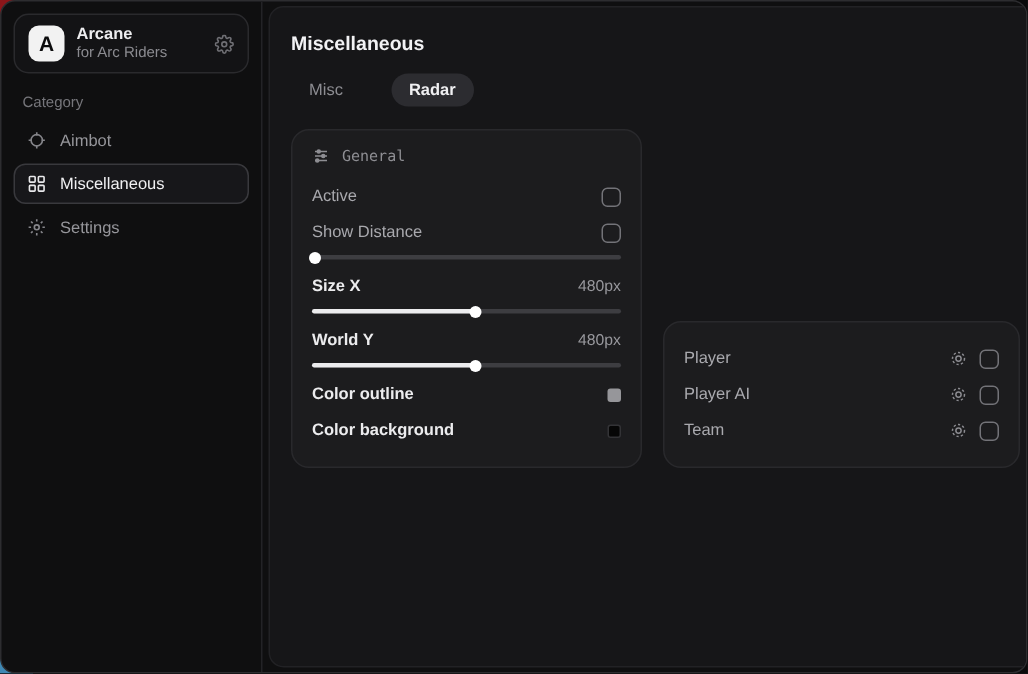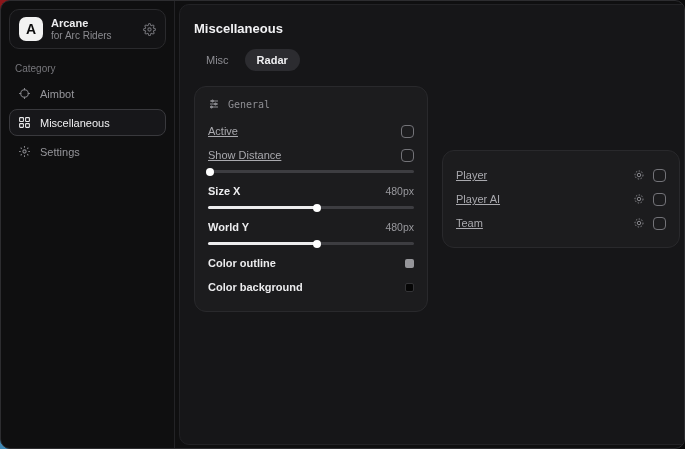--- a/index.html
+++ b/index.html
@@ -76,28 +76,28 @@
   
   .main-wrap { flex:1; padding:3px 3px 3px 4px; }
   .main {
     height:100%;
     background:#161618;
     border:1px solid #222225;
     border-radius:10px;
     padding:16px 14px;
   }
   .page-title { color:#f2f2f4; font-size:13px; font-weight:bold; }
-  .tabs { display:flex; gap:4px; margin-top:13px; }
+  .tabs { display:flex; gap:20px; margin-top:13px; }
   .tab {
     font-size:11px; padding:5px 12px; border-radius:14px;
     color:#8d8d92; cursor:pointer;
   }
   .tab.active { background:#2c2c30; color:#f0f0f2; font-weight:bold; }
 
-  .panels { display:flex; gap:14px; margin-top:15px; align-items:center; }
+  .panels { display:flex; gap:14px; margin-top:15px; align-items:flex-end; }
   .panel {
     background:#1c1c1e;
     border:1px solid #29292c;
     border-radius:12px;
     padding:11px 13px 13px;
   }
   .panel-general { width:234px; }
   .panel-entities { width:238px; }
   .panel-head {
     display:flex; align-items:center; gap:8px;
@@ -105,21 +105,21 @@
     font-family:"DejaVu Sans Mono","Liberation Mono",monospace;
     font-size:10px;
     margin-bottom:10px;
   }
   .panel-head .picon { display:flex; color:#8e8e93; }
 
   .row {
     display:flex; align-items:center; justify-content:space-between;
     min-height:22px; margin-top:2px;
   }
-  .lbl-dim { color:#a9a9ae; font-size:11px;text-decoration:underline; }
+  .lbl-dim { color:#a9a9ae; font-size:11px; }
   .lbl-bright { color:#ececee; font-size:11px; font-weight:bold; }
   .val { color:#98989d; font-size:10.5px; }
 
   .checkbox {
     width:13px; height:13px; border-radius:4px;
     border:1.5px solid #737378;
     background:transparent; cursor:pointer;
   }
 
   .slider { position:relative; height:9px; margin:1px 0 4px; cursor:pointer; }

